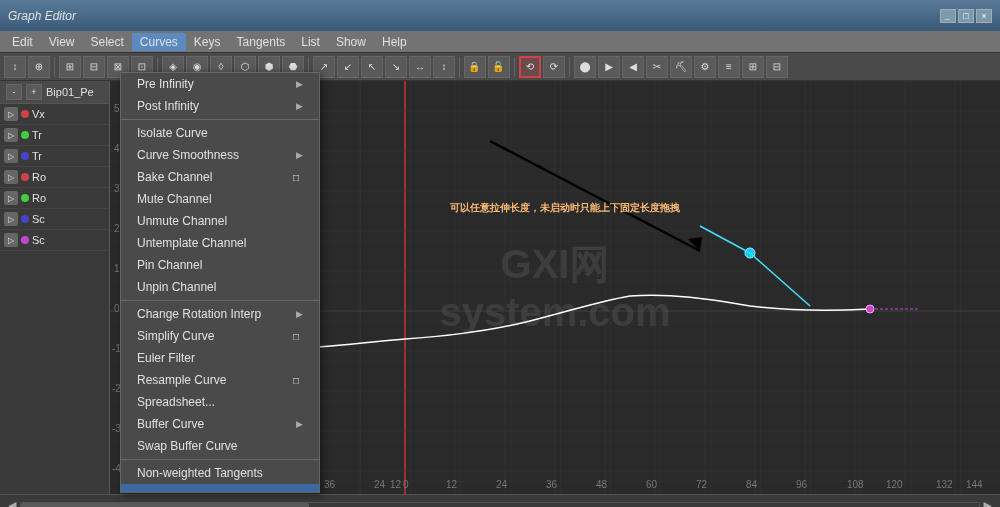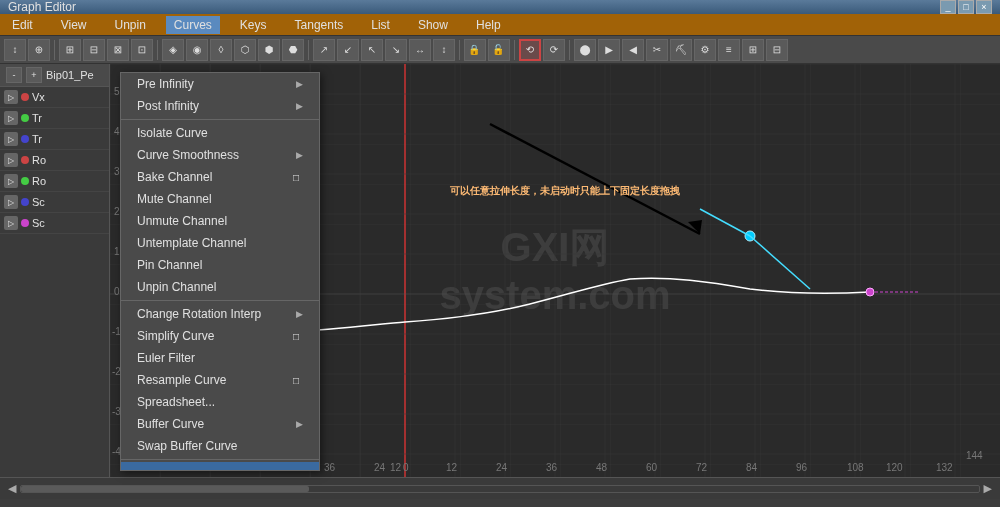--- a/index.html
+++ b/index.html
@@ -9,52 +9,52 @@
       overflow: hidden;
       font-family: 'Segoe UI', Arial, sans-serif;
       font-size: 12px;
       background: #3c3c3c;
       color: #e0e0e0;
     }
 
     
     #titlebar {
       background: linear-gradient(to bottom, #5a7a9a, #3a5a7a);
-      height: 14px;
+      height: 31px;
       display: flex;
       align-items: center;
       padding: 0 8px;
       justify-content: space-between;
+      font-style: italic;
     }
     #titlebar-controls {
       display: flex;
       gap: 2px;
     }
     .title-btn {
       width: 16px;
       height: 14px;
       background: #7a9ab0;
       border: 1px solid #aaa;
       display: flex;
       align-items: center;
       justify-content: center;
       font-size: 9px;
       color: white;
       cursor: pointer;
     }
 
     
     #menubar {
-      background: #a16207;
+      background: #737373;
       height: 22px;
       display: flex;
       align-items: center;
       padding: 0 4px;
       border-bottom: 1px solid #333;
-      gap: 12px;
     }
     .menu-item {
       padding: 2px 8px;
       cursor: pointer;
       color: #e0e0e0;
       font-size: 12px;
     }
     .menu-item.active { background: #5a8abf; }
 
     
@@ -260,21 +260,21 @@
   <div id="titlebar-controls">
     <div class="title-btn">_</div>
     <div class="title-btn">□</div>
     <div class="title-btn">×</div>
   </div>
 </div>
 
 <div id="menubar">
   <div class="menu-item">Edit</div>
   <div class="menu-item">View</div>
-  <div class="menu-item">Unpin</div>
+  <div class="menu-item">Select</div>
   <div class="menu-item active">Curves</div>
   <div class="menu-item">Keys</div>
   <div class="menu-item">Tangents</div>
   <div class="menu-item">List</div>
   <div class="menu-item">Show</div>
   <div class="menu-item">Help</div>
 </div>
 
 <div id="toolbar">
   <div class="toolbar-btn">↕</div>
@@ -446,21 +446,21 @@
     <div class="axis-label" style="bottom:4px; left:386px;">24</div>
     <div class="axis-label" style="bottom:4px; left:436px;">36</div>
     <div class="axis-label" style="bottom:4px; left:486px;">48</div>
     <div class="axis-label" style="bottom:4px; left:536px;">60</div>
     <div class="axis-label" style="bottom:4px; left:586px;">72</div>
     <div class="axis-label" style="bottom:4px; left:636px;">84</div>
     <div class="axis-label" style="bottom:4px; left:686px;">96</div>
     <div class="axis-label" style="bottom:4px; left:726px;margin-left:11px;">108</div>
     <div class="axis-label" style="bottom:4px; left:776px;">120</div>
     <div class="axis-label" style="bottom:4px; left:826px;">132</div>
-    <div class="axis-label" style="bottom:16px; left:856px;">144</div>
+    <div class="axis-label" style="bottom:4px; left:856px;">144</div>
   </div>
 </div>
 
 <div id="bottombar">
   <span>◀</span>
   <div style="flex:1; margin: 0 4px; height:8px; background:#3a3a3a; border:1px solid #555; border-radius:2px;">
     <div style="width:30%; height:100%; background:#5a5a5a; border-radius:2px;"></div>
   </div>
   <span>▶</span>
 </div>
@@ -521,16 +521,19 @@
     <span>Spreadsheet...</span>
   </div>
   <div class="dropdown-item">
     <span>Buffer Curve</span>
     <span class="dropdown-arrow">▶</span>
   </div>
   <div class="dropdown-item">
     <span>Swap Buffer Curve</span>
   </div>
   <div class="dropdown-separator"></div>
+  <div class="dropdown-item">
+    <span>Non-weighted Tangents</span>
+  </div>
   <div class="dropdown-item highlighted" style="background:#3a6aa0; border: none;">
     
   </div>
 </div>
 
 </body></html>

